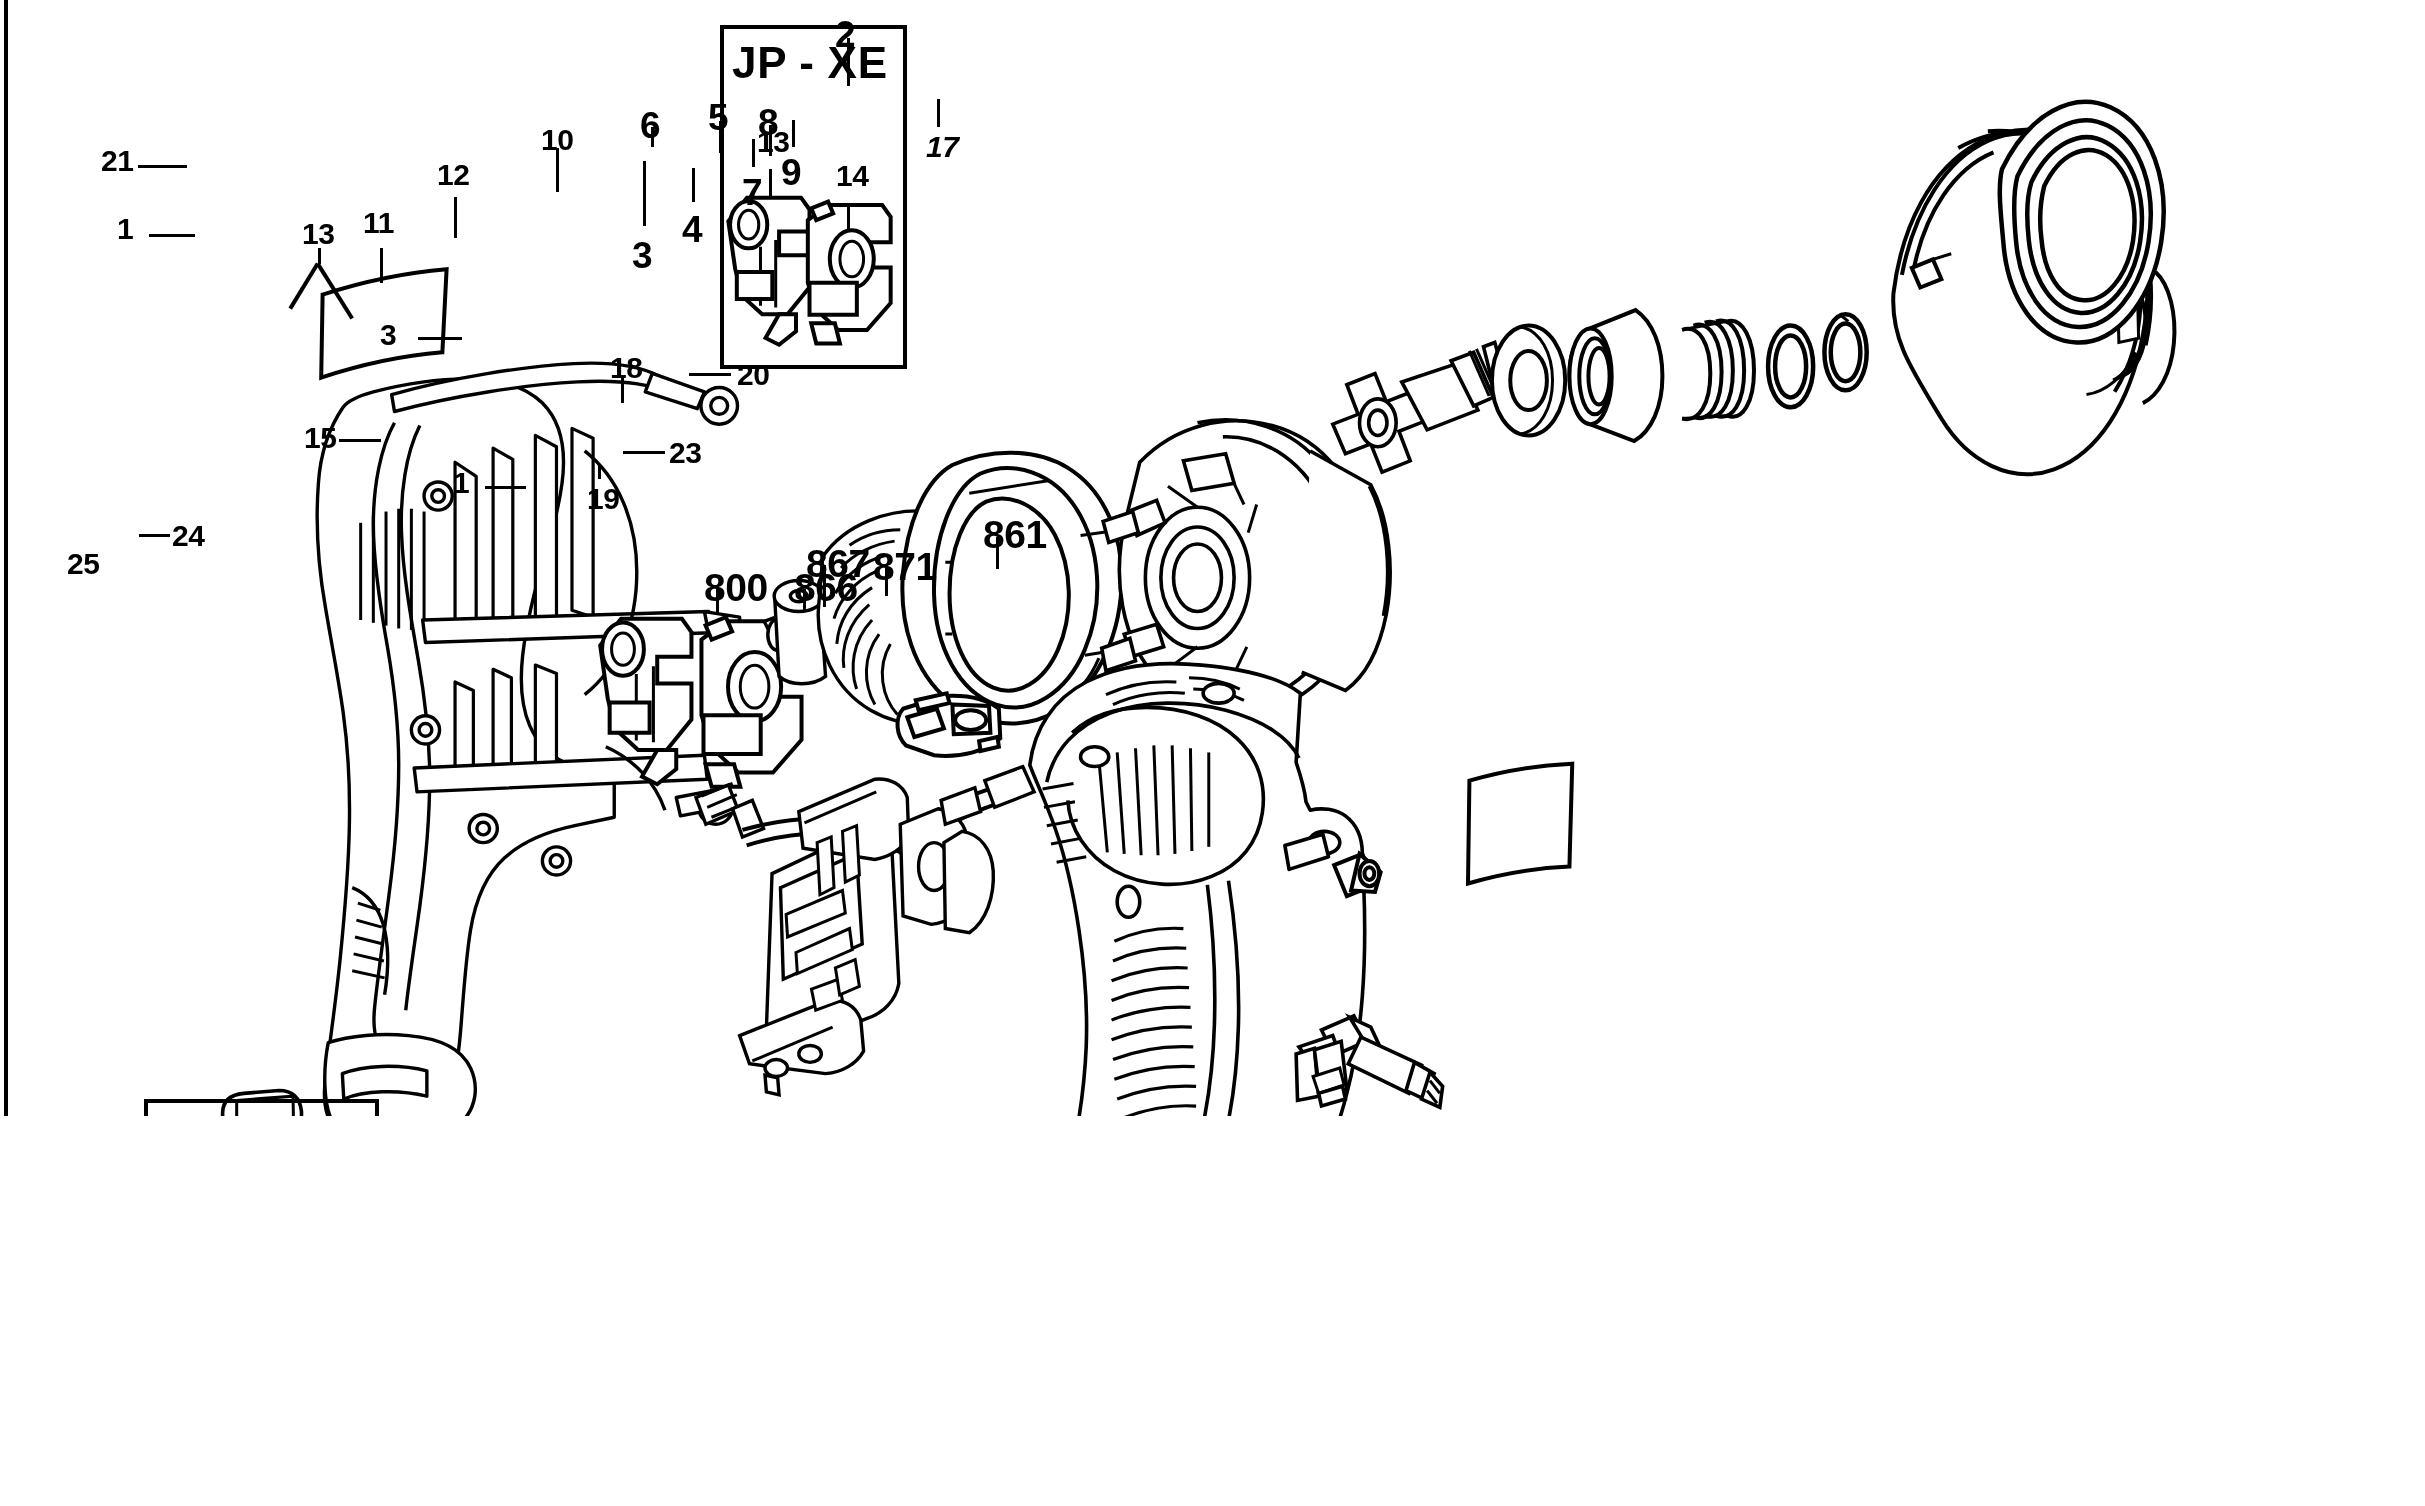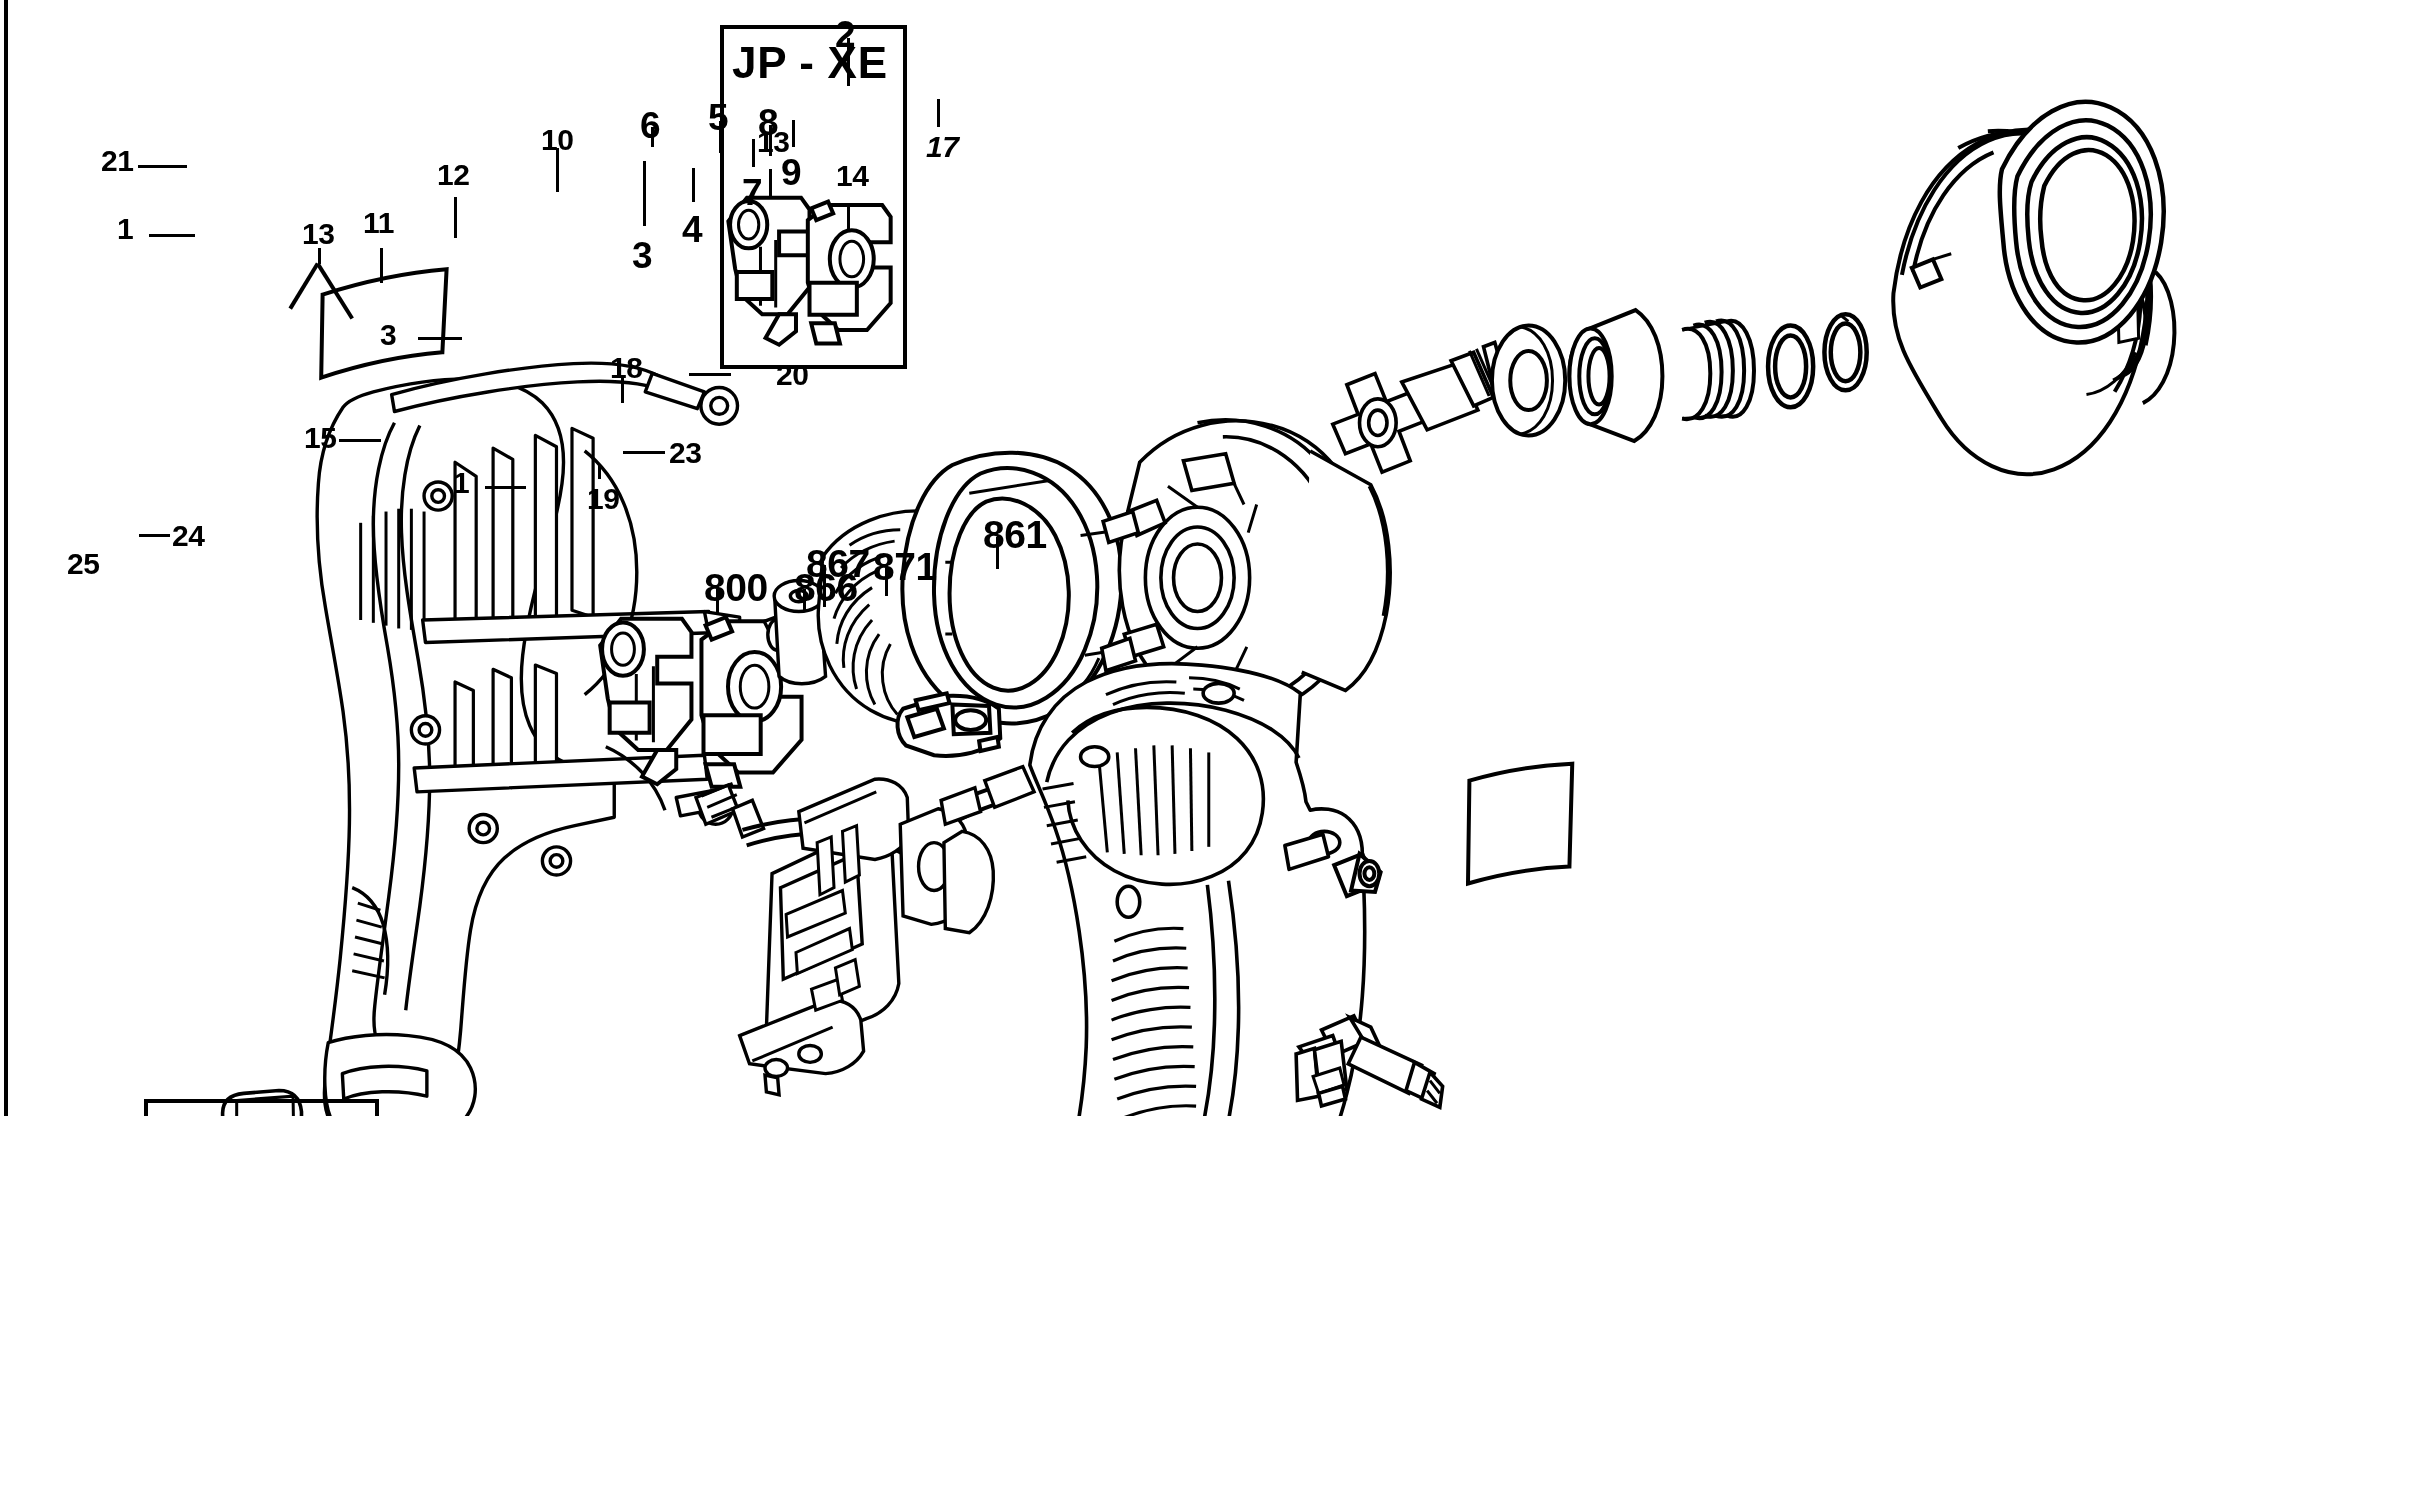--- a/index.html
+++ b/index.html
@@ -696,21 +696,21 @@
   <div class="lbl n3" style="left:640px;top:107px;">6</div>
   <div class="lbl n3" style="left:632px;top:237px;">3</div>
   <div class="lbl n3" style="left:682px;top:211px;">4</div>
   <div class="lbl n3" style="left:708px;top:99px;">5</div>
   <div class="lbl n3" style="left:742px;top:174px;">7</div>
   <div class="lbl n3" style="left:758px;top:104px;">8</div>
   <div class="lbl n3" style="left:781px;top:154px;">9</div>
   <div class="lbl n3" style="left:835px;top:15.5px;">2</div>
   <div class="lbl n" style="left:926px;top:132px;font-style:italic;">17</div>
   <div class="lbl n" style="left:610px;top:353px;">18</div>
-  <div class="lbl n" style="left:737px;top:360px;margin-left:39px;">20</div>
+  <div class="lbl n" style="left:737px;top:360px;">20</div>
   <div class="lbl n" style="left:669px;top:438px;">23</div>
   <div class="lbl n" style="left:587px;top:484px;">19</div>
   <div class="lbl n" style="left:453px;top:468px;">1</div>
   <div class="lbl n" style="left:172px;top:521px;">24</div>
   <div class="lbl n" style="left:67px;top:549px;">25</div>
   <div class="lbl big" style="left:704px;top:568px;">800</div>
   <div class="lbl big" style="left:794px;top:568px;">866</div>
   <div class="lbl big" style="left:806px;top:544px;text-align:center;">867</div>
   <div class="lbl big" style="left:873px;top:547px;">871</div>
   <div class="lbl big" style="left:983px;top:515px;">861</div>

